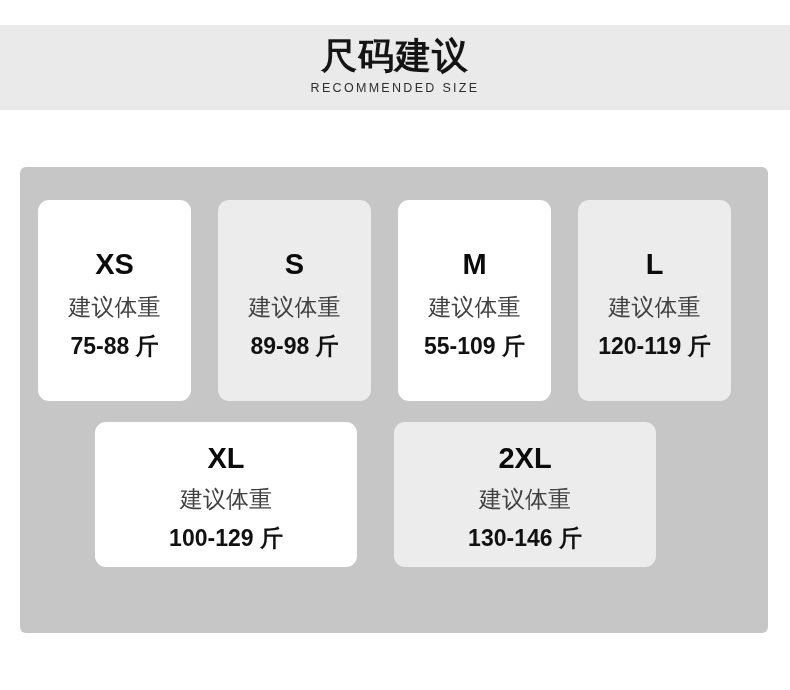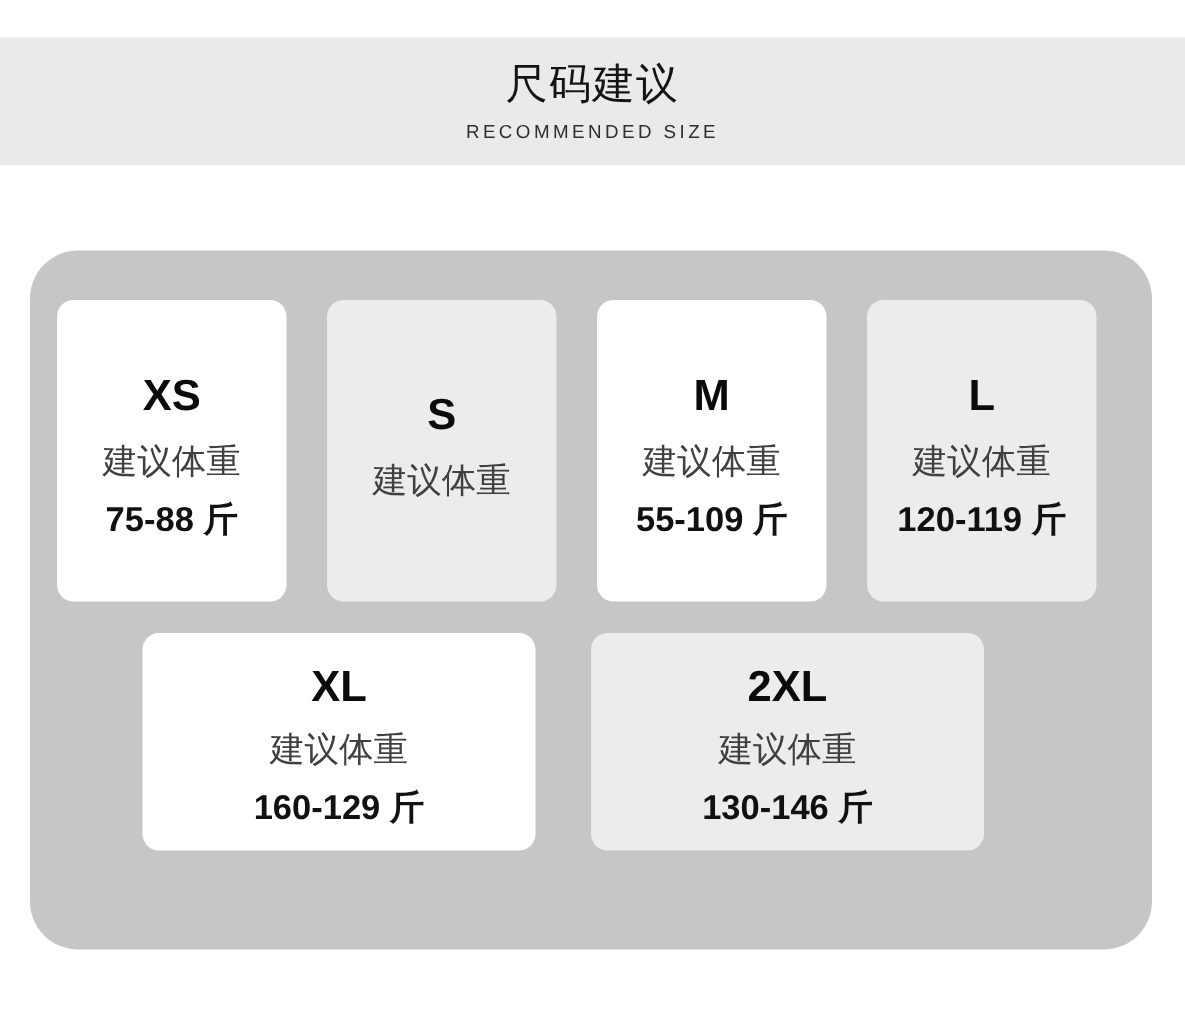--- a/index.html
+++ b/index.html
@@ -29,22 +29,22 @@
     top: 25px;
     width: 790px;
     height: 85px;
     background: #eaeaea;
     display: flex;
     flex-direction: column;
     align-items: center;
     justify-content: center;
   }
   .header-title {
-    font-size: 28px;
-    font-weight: normal;
+    font-size: 36px;
+    font-weight: bold;
     letter-spacing: 1px;
     color: #141414;
     line-height: 32px;
   }
   .header-subtitle {
     margin-top: 9px;
     font-size: 12.5px;
     font-weight: normal;
     letter-spacing: 2.3px;
     color: #2e2e2e;
@@ -52,21 +52,21 @@
   }
 
   
   .size-panel {
     position: absolute;
     left: 20px;
     top: 167px;
     width: 748px;
     height: 466px;
     background: #c6c6c6;
-    border-radius: 32px;
+    border-radius: 6px;
     box-sizing: border-box;
     padding: 33px 18px 36px 18px;
   }
 
   .size-row {
     display: flex;
     justify-content: flex-start;
   }
   .size-row.row-1 {
     gap: 27px;
@@ -138,20 +138,21 @@
 
       <div class="size-card bg-white">
         <div class="size-label">XS</div>
         <div class="size-caption">建议体重</div>
         <div class="size-range">75-88 斤</div>
       </div>
 
       <div class="size-card bg-gray">
         <div class="size-label">S</div>
         <div class="size-caption">建议体重</div>
+        <div class="size-range">89-98 斤</div>
       </div>
 
       <div class="size-card bg-white">
         <div class="size-label">M</div>
         <div class="size-caption">建议体重</div>
         <div class="size-range">55-109 斤</div>
       </div>
 
       <div class="size-card bg-gray">
         <div class="size-label">L</div>
@@ -159,21 +160,21 @@
         <div class="size-range">120-119 斤</div>
       </div>
 
     </div>
 
     <div class="size-row row-2">
 
       <div class="size-card bg-white">
         <div class="size-label">XL</div>
         <div class="size-caption">建议体重</div>
-        <div class="size-range">160-129 斤</div>
+        <div class="size-range">100-129 斤</div>
       </div>
 
       <div class="size-card bg-gray">
         <div class="size-label">2XL</div>
         <div class="size-caption">建议体重</div>
         <div class="size-range">130-146 斤</div>
       </div>
 
     </div>
 

